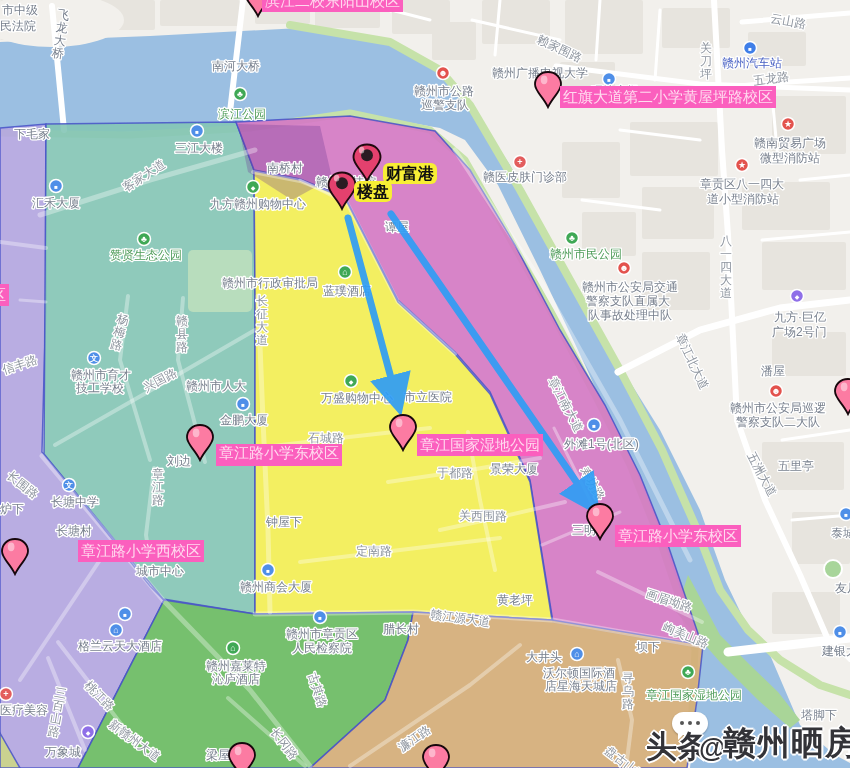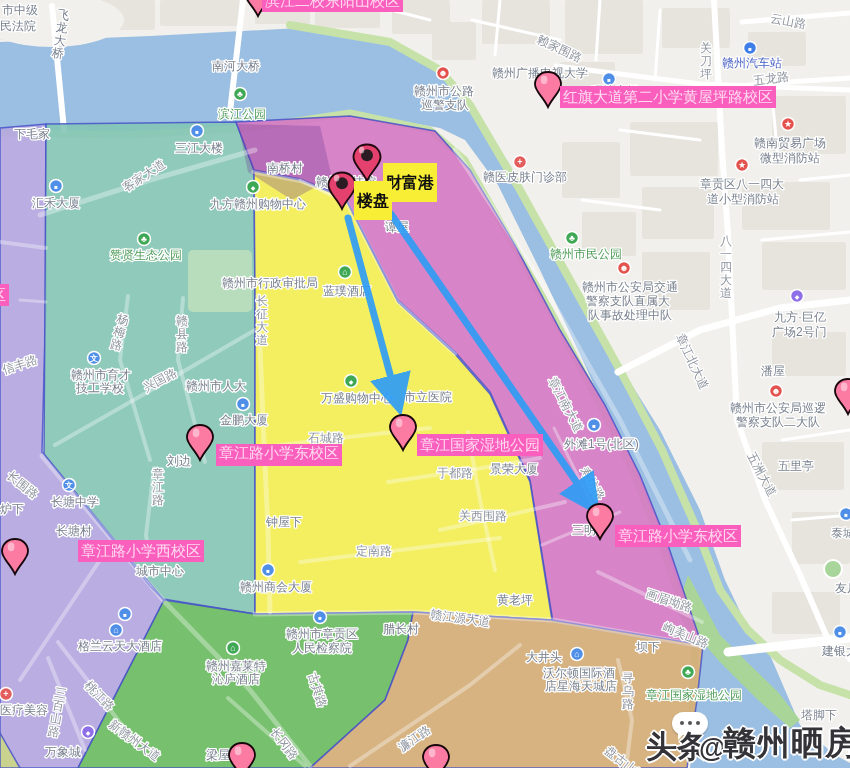--- a/index.html
+++ b/index.html
@@ -3,21 +3,21 @@
 <meta charset="utf-8">
 <style>
   html,body{margin:0;padding:0;background:#ddd;}
   #stage{position:relative;width:850px;height:768px;overflow:hidden;
          font-family:"Liberation Sans","DejaVu Sans",sans-serif;background:#f2f0ec;}
   #maplayer{position:absolute;left:0;top:0;}
   svg text{paint-order:stroke;stroke:#ffffff;stroke-width:2.6px;stroke-linejoin:round;}
   .sch-label{position:absolute;background:#fb5fbe;color:#ffdaef;font-size:15px;
              line-height:20px;padding:1px 3px;white-space:nowrap;font-weight:500;}
   .lead-label{position:absolute;background:#f7ee35;color:#101010;font-size:16px;
-              font-weight:700;line-height:19px;padding:10px 3px;white-space:nowrap;}
+              font-weight:700;line-height:19px;padding:1px 3px;white-space:nowrap;border-radius:6px;}
   #wm-center{position:absolute;left:166px;top:356px;font-size:38px;font-weight:700;
              letter-spacing:1px;color:rgba(255,255,255,0.55);white-space:nowrap;
              text-shadow:0 0 2px rgba(120,120,120,0.45),0 1px 1px rgba(120,120,120,0.35);}
   #wm-corner{position:absolute;left:0;top:12px;width:850px;height:633px;pointer-events:none;}
   #wm-corner span{position:absolute;color:#333338;font-weight:900;white-space:nowrap;
       text-shadow:-2px 0 #fff,2px 0 #fff,0 -2px #fff,0 2px #fff,-1px -1px #fff,1px 1px #fff,-1px 1px #fff,1px -1px #fff;}
   #tt-prefix{left:646px;top:714px;font-size:31px;}
   #tt-at{left:699px;top:721px;font-size:27px;}
   #tt-name{left:723px;top:709px;font-size:33px;letter-spacing:1px;}
   #tt-bubble{position:absolute;left:672px;top:700px;width:36px;height:23px;background:#fff;

